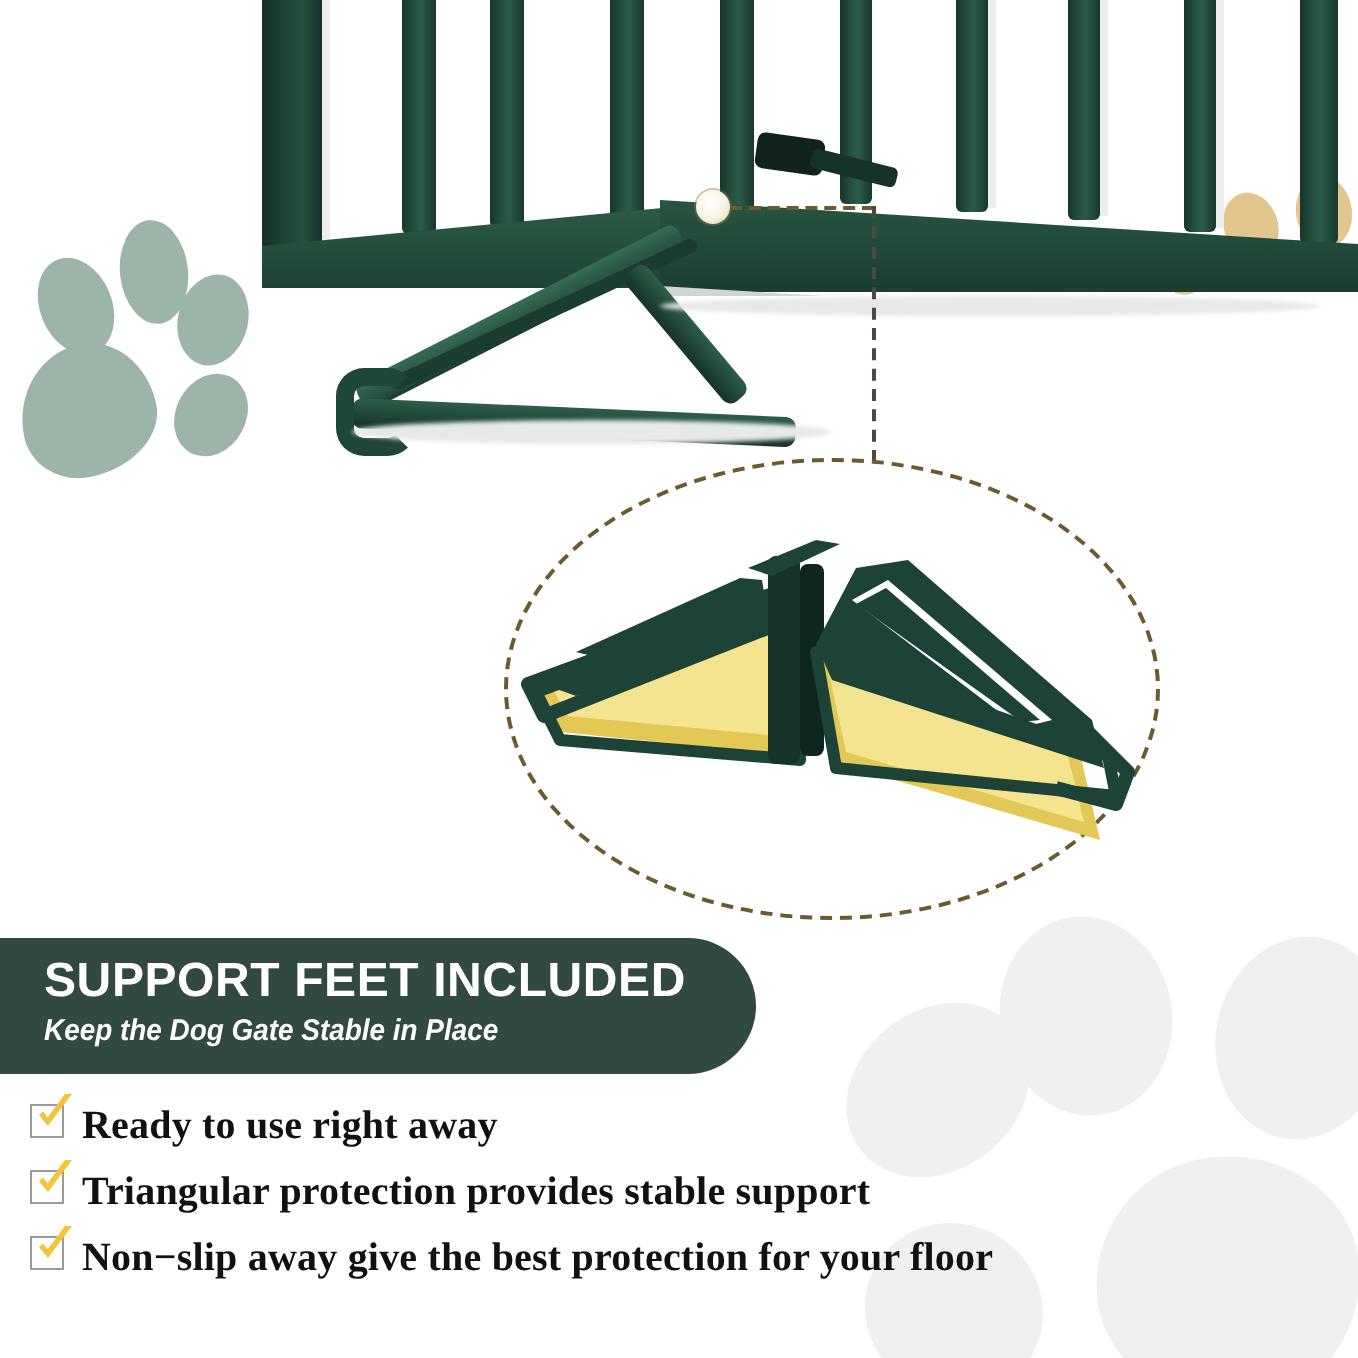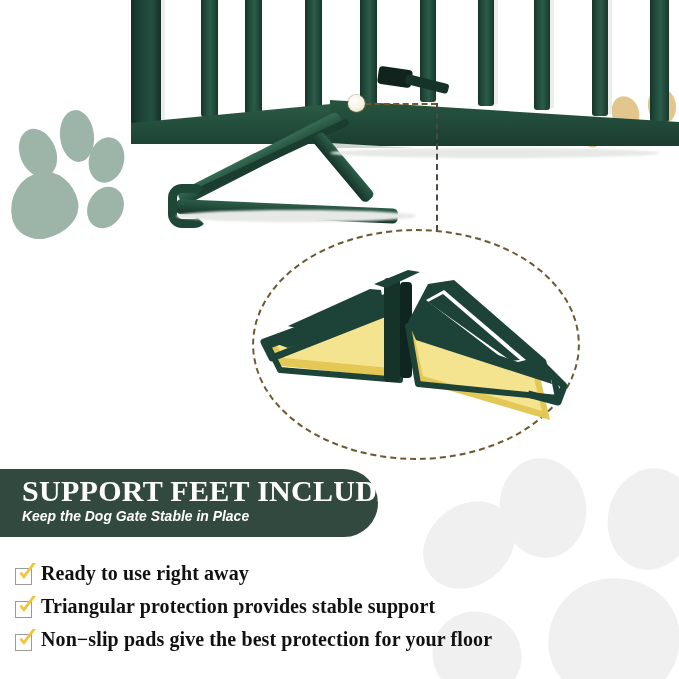--- a/index.html
+++ b/index.html
@@ -153,23 +153,23 @@
     width: 378px;
     height: 68px;
     background: #32493f;
     border-radius: 0 34px 34px 0;
     box-sizing: border-box;
     padding: 7px 0 0 22px;
     z-index: 5;
   }
   #banner-title {
     color: #ffffff;
-    font-family: Liberation Serif, serif;
+    font-family: Liberation Sans, sans-serif;
     font-weight: bold;
-    font-size: 30px;
+    font-size: 24px;
     letter-spacing: 0.3px;
     line-height: 30px;
     white-space: nowrap;
   }
   #banner-subtitle {
     color: #ffffff;
     font-family: "Liberation Sans", sans-serif;
     font-style: italic;
     font-weight: bold;
     font-size: 15px;
@@ -182,21 +182,21 @@
   
   #features {
     position: absolute;
     left: 15px;
     top: 552px;
     width: 640px;
     z-index: 4;
   }
   .feature-row {
     display: flex;
-    align-items: flex-end;
+    align-items: flex-start;
     height: 33px;
   }
   .checkbox {
     position: relative;
     width: 17px;
     height: 17px;
     border: 1px solid #9a9a9a;
     background: #ffffff;
     box-sizing: border-box;
     flex: 0 0 auto;
@@ -329,18 +329,18 @@
       </span>
       <span class="feature-text">Triangular protection provides stable support</span>
     </div>
 
     <div class="feature-row">
       <span class="checkbox">
         <svg viewBox="0 0 21 21" aria-hidden="true">
           <path d="M2.5 9.5 L7 15 L19 -1 L15.5 -1 L6.8 10.6 L4.5 7.8 Z" fill="#f2c43c"></path>
         </svg>
       </span>
-      <span class="feature-text">Non−slip pads give the best protection for your floor</span>
+      <span class="feature-text">Non−slip away give the best protection for your floor</span>
     </div>
 
   </div>
 
 </div>
 
 </body></html>

